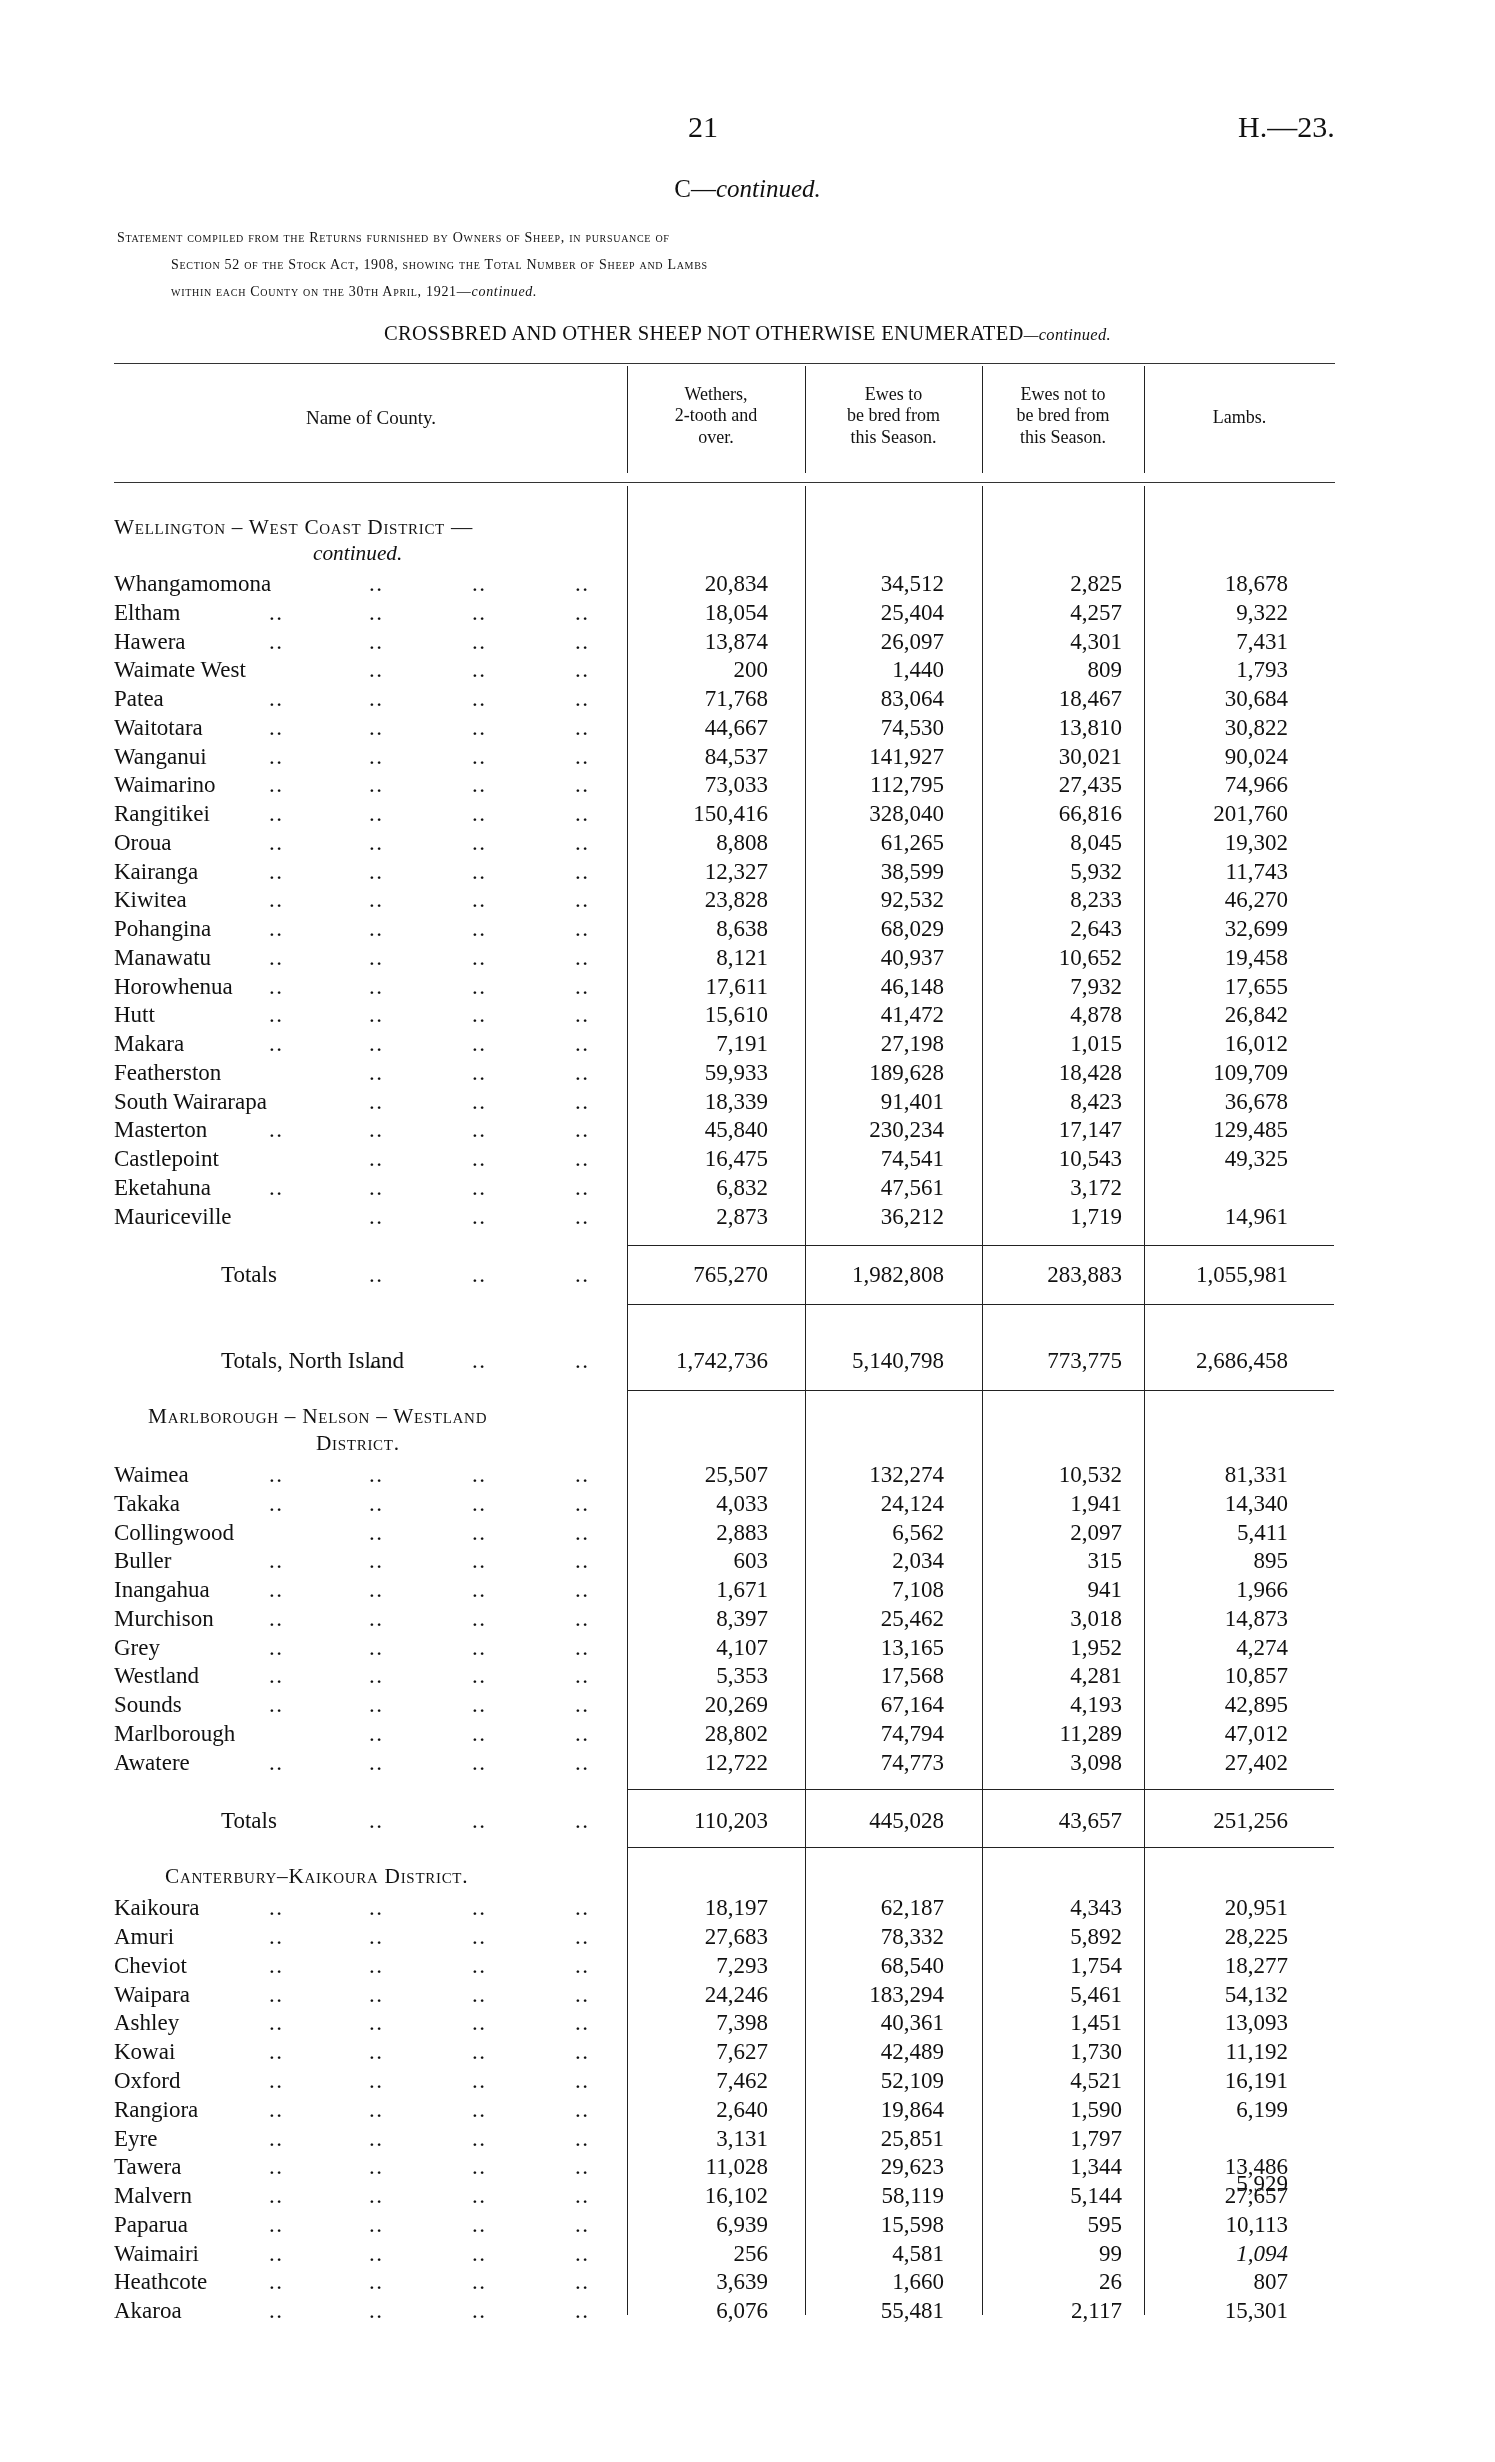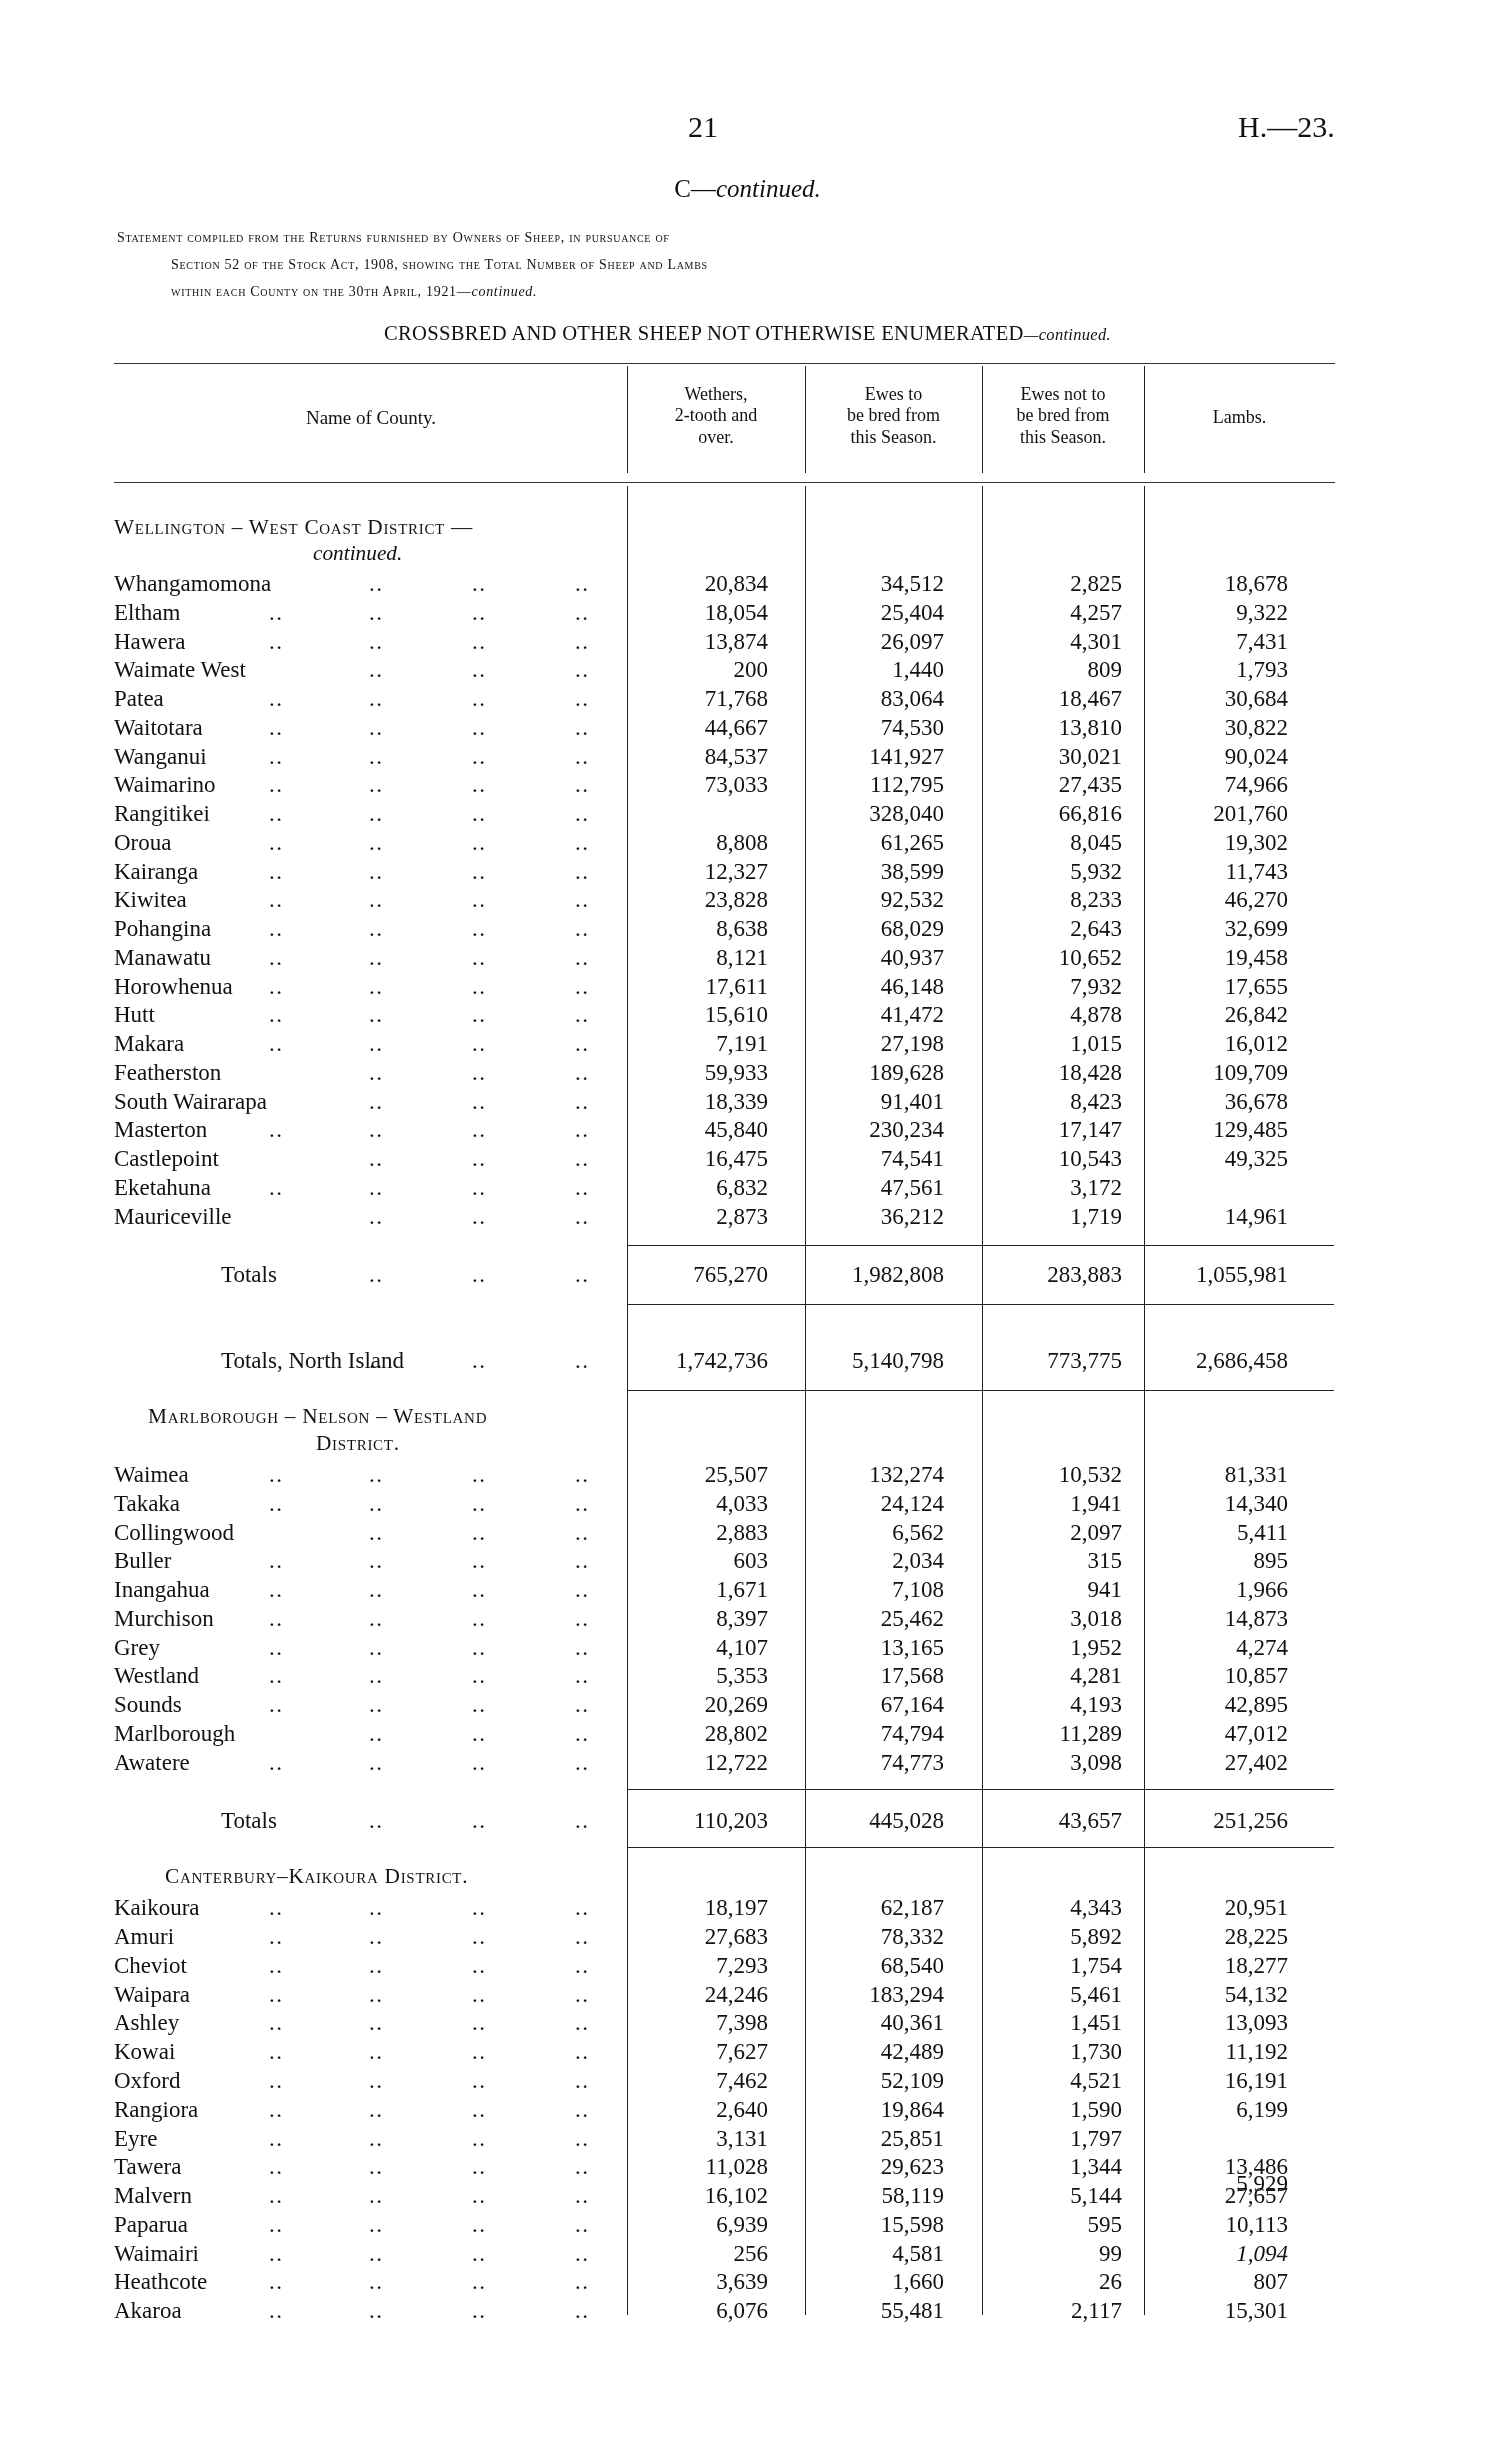--- a/index.html
+++ b/index.html
@@ -165,20 +165,21 @@
       <span class="num" style="left: 0px; width: 830px;">112,795</span>
       <span class="num" style="left: 0px; width: 1008px;">27,435</span>
       <span class="num" style="left: 0px; width: 1174px;">74,966</span>
     </div>
     <div class="row" style="top: 801px;">
       <span class="name">Rangitikei</span>
       <span class="dots" style="left: 255px;">..</span>
       <span class="dots" style="left: 358px;">..</span>
       <span class="dots" style="left: 461px;">..</span>
       <span class="dots" style="left: 155px;">..</span>
+      <span class="num" style="left: 0px; width: 654px;">150,416</span>
       <span class="num" style="left: 0px; width: 830px;">328,040</span>
       <span class="num" style="left: 0px; width: 1008px;">66,816</span>
       <span class="num" style="left: 0px; width: 1174px;">201,760</span>
     </div>
     <div class="row" style="top: 830px;">
       <span class="name">Oroua</span>
       <span class="dots" style="left: 255px;">..</span>
       <span class="dots" style="left: 358px;">..</span>
       <span class="dots" style="left: 461px;">..</span>
       <span class="dots" style="left: 155px;">..</span>

